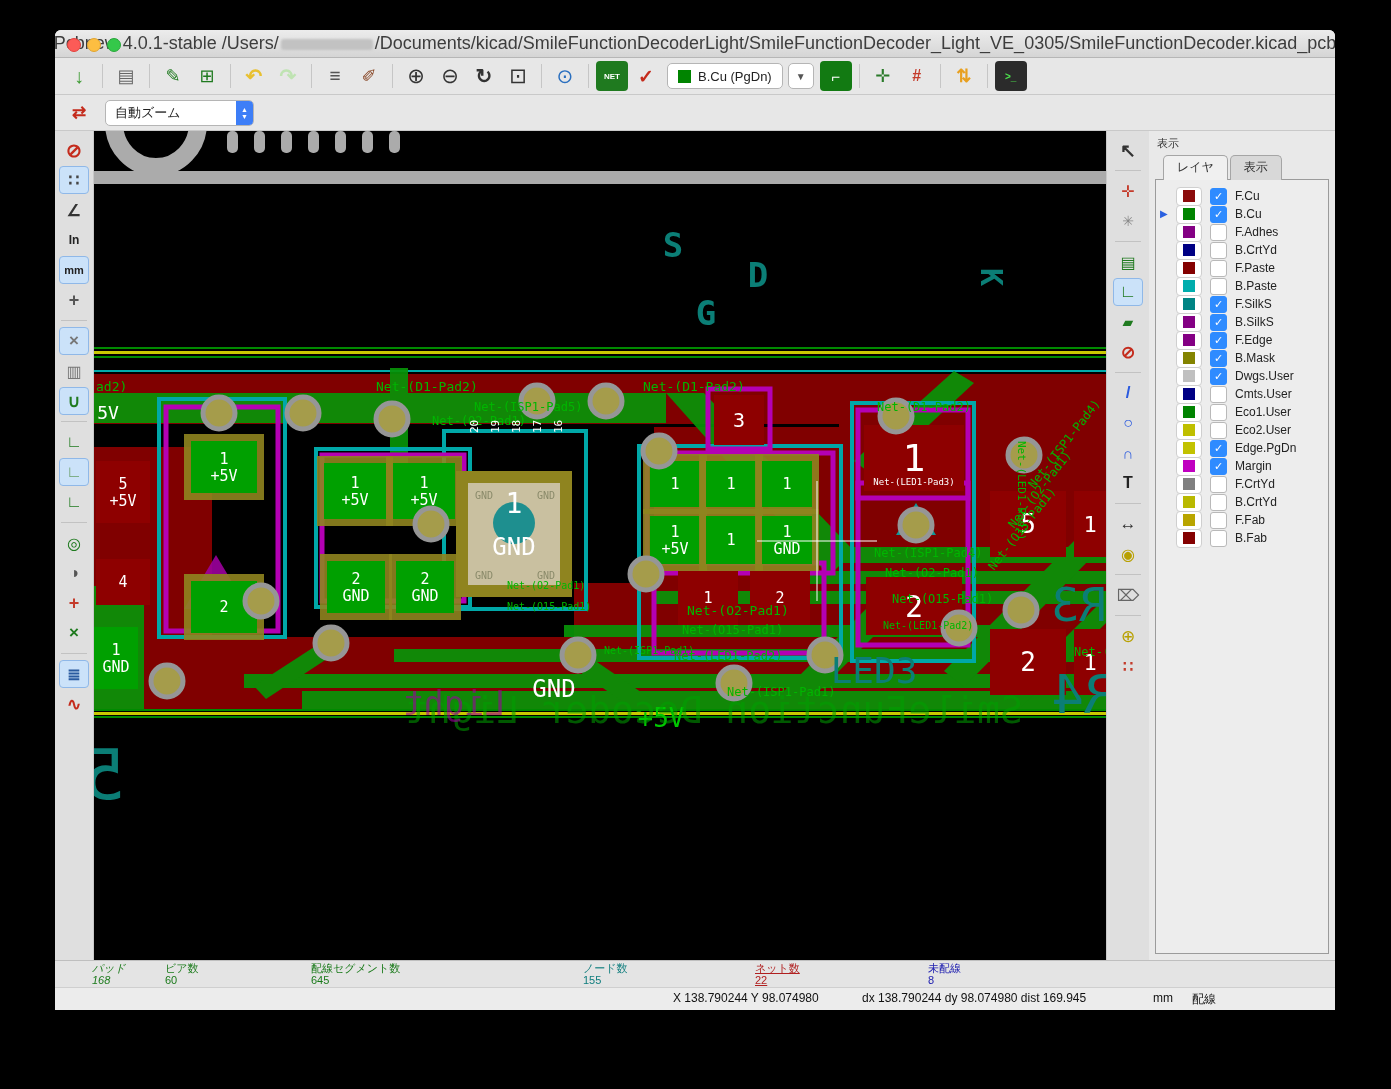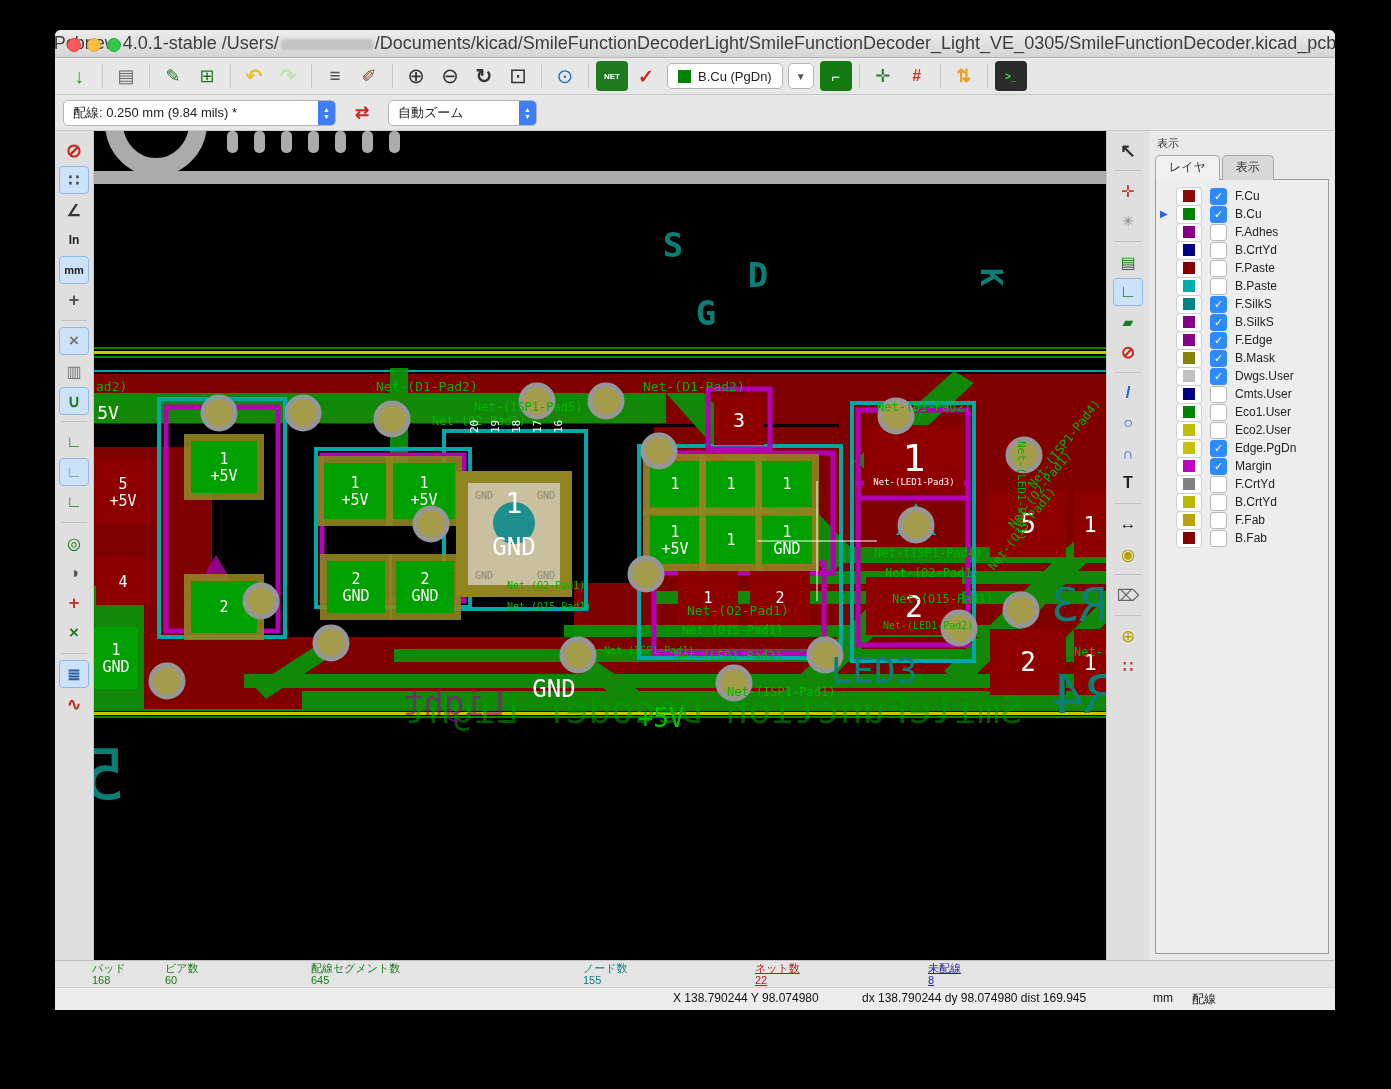--- a/index.html
+++ b/index.html
@@ -42,21 +42,21 @@
            padding-top:5px;gap:2px;flex:none;overflow:hidden;}
   .side-tb.left{border-right:1px solid #C9C9C9;}
   .side-tb.right{width:42px;border-left:1px solid #C9C9C9;}
   .side-tb .tbtn{width:28px;height:26px;}
   .hsep{height:1px;width:26px;background:#C2C2C2;margin:4px 0;flex:none;}
   .canvas-wrap{width:1012px;height:100%;position:relative;background:#000;flex:none;}
   .canvas-wrap svg{position:absolute;left:0;top:0;}
   
   .layers-panel{flex:1;background:#E9E9E9;display:flex;flex-direction:column;padding:3px 6px 6px 6px;min-width:0;}
   .lp-header{font-size:11px;color:#333;padding:2px 2px 4px 2px;}
-  .lp-tabs{display:flex;position:relative;z-index:2;}
+  .lp-tabs{display:flex;margin-left:8px;position:relative;z-index:2;}
   .lp-tab{padding:3px 13px 4px 13px;border:1px solid #A5A5A5;border-bottom:none;
           border-radius:5px 5px 0 0;background:#D8D8D8;font-size:12px;color:#333;margin-right:2px;}
   .lp-tab.active{background:#F0F0F0;}
   .lp-list{flex:1;border:1px solid #9B9B9B;background:#EDEDED;padding:7px 0;margin-top:-1px;}
   .lp-row{display:flex;align-items:center;height:18px;padding-left:20px;gap:8px;position:relative;}
   .lp-arrow{position:absolute;left:4px;top:3px;color:#2A60E0;font-size:10px;}
   .swatch-cell{width:24px;height:17px;background:#fff;border:1px solid #CFCFCF;border-radius:4px;
                display:flex;align-items:center;justify-content:center;flex:none;}
   .swatch{width:12px;height:12px;}
   .cb{width:15px;height:15px;border-radius:3px;border:1px solid #B9B9B9;background:#fff;
@@ -160,27 +160,20 @@
           <span style="color: rgb(232, 160, 32); font-size: 18px; font-weight: bold;">⇅</span>
         </div>
         <div class="sep"></div>
         <div class="tbtn" style="background: rgb(43, 43, 43);">
           <span style="color: rgb(76, 226, 76); font-size: 10px; font-weight: bold;">&gt;_</span>
         </div>
       </span>
   </div>
 
   <div class="toolbar toolbar2" style="gap:10px;">
-    <span class="combo w1">
-      <span>配線: 0.250 mm (9.84 mils) *</span>
-      <span class="cap">
-          <span>▲</span>
-          <span>▼</span>
-        </span>
-    </span>
     <span class="tbtn" style="color:#C42B1C;font-weight:bold;font-size:17px;">⇄</span>
     <span class="combo w4">
       <span>自動ズーム</span>
       <span class="cap">
           <span>▲</span>
           <span>▼</span>
         </span>
     </span>
   </div>
 
@@ -677,26 +670,26 @@
               <span class="swatch" style="background: rgb(132, 0, 0);"></span>
             </span>
             <span class="cb"></span>
             <span class="lp-label">B.Fab</span>
           </div>
         </div>
     </div>
   </div>
 
   <div class="status1" id="status-counters">
-      <span class="counter" style="left: 37px; color: rgb(26, 122, 26);"><span>パッド</span><span class="val">168</span></span>
+      <span class="counter" style="left: 37px; color: rgb(26, 122, 26); font-style: italic;"><span>パッド</span><span class="val">168</span></span>
       <span class="counter" style="left: 110px; color: rgb(26, 122, 26);"><span>ビア数</span><span class="val">60</span></span>
       <span class="counter" style="left: 256px; color: rgb(26, 122, 26);"><span>配線セグメント数</span><span class="val">645</span></span>
       <span class="counter" style="left: 528px; color: rgb(14, 125, 125);"><span>ノード数</span><span class="val">155</span></span>
       <span class="counter" style="left: 700px; color: rgb(176, 32, 32); text-decoration: underline;"><span>ネット数</span><span class="val">22</span></span>
-      <span class="counter" style="left: 873px; color: rgb(32, 32, 176); text-decoration: underline;"><span>未配線</span><span class="val">8</span></span>
+      <span class="counter" style="left: 873px; color: rgb(32, 32, 176);"><span>未配線</span><span class="val">8</span></span>
     </div>
   <div class="status2" id="status-coords">
       <span class="coord" style="left: 556px; margin-top: 28px;">Z 12.56</span>
       <span class="coord" style="left: 618px;">X 138.790244  Y 98.074980</span>
       <span class="coord" style="left: 807px;">dx 138.790244  dy 98.074980  dist 169.945</span>
       <span class="coord" style="left: 1098px;">mm</span>
       <span class="coord" style="left: 1137px;">配線</span>
     </div>
 </div>
 

